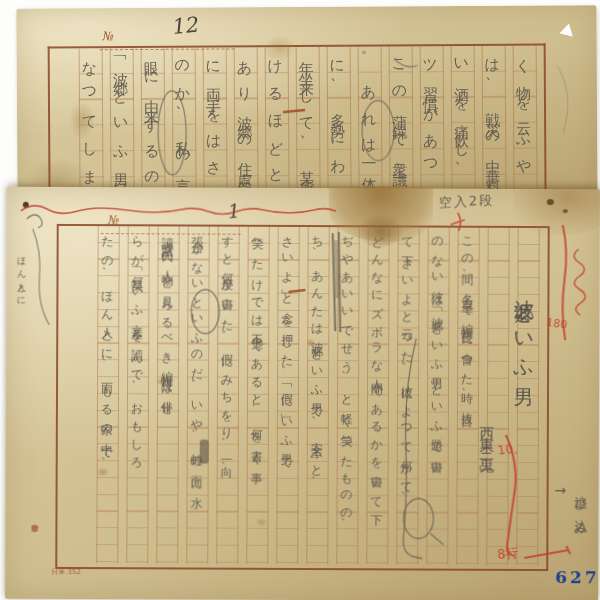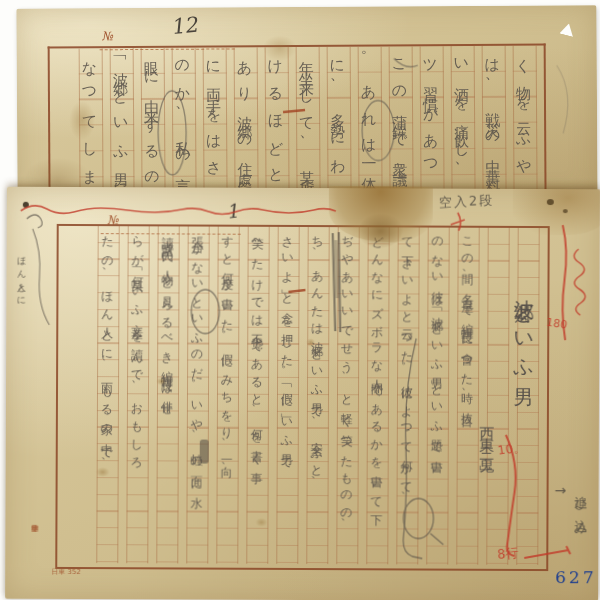--- a/index.html
+++ b/index.html
@@ -34,21 +34,21 @@
        background-image:repeating-linear-gradient(to bottom,
          transparent 0, transparent 24.6px, rgba(177,118,78,.45) 24.6px, rgba(177,118,78,.45) 25.8px);}
   .vtext{position:absolute;writing-mode:vertical-rl;text-orientation:upright;color:var(--pencil,#57514a);}
   .no-label{position:absolute;font-family:"DejaVu Serif",serif;font-style:italic;
        color:var(--rust,#a0522d);font-size:12px;}
   .no-underline{position:absolute;border-bottom:1px dashed rgba(176,106,64,.8);height:1px;}
   .hand-num{position:absolute;font-family:"DejaVu Serif",serif;font-style:italic;
        color:#4a443c;font-size:21px;transform:rotate(-5deg);}
   .red-note{position:absolute;color:var(--red,#c23b2a);opacity:.85;}
   .pencil-note{position:absolute;color:#4a453d;opacity:.8;}
-  .stamp{position:absolute;font-family:"DejaVu Serif",serif;font-weight:normal;
+  .stamp{position:absolute;font-family:"DejaVu Serif",serif;font-weight:bold;
        color:var(--blue,#1d3e8f);font-size:17px;letter-spacing:3px;}
   .print-tiny{position:absolute;color:var(--rust,#a0522d);font-size:7px;opacity:.85;}
   .overlay{position:absolute;inset:0;width:100%;height:100%;pointer-events:none;}
   .spot{position:absolute;border-radius:50%;pointer-events:none;}
   .edge-shade{position:absolute;left:0;bottom:0;width:100%;height:22px;
        background:linear-gradient(to bottom, transparent, rgba(120,90,40,.28));}
   .stain{position:absolute;pointer-events:none;}
   .notch{position:absolute;width:14px;height:12px;background:#fdfdfb;
        clip-path:polygon(0 100%,50% 0,100% 100%);transform:rotate(14deg);}
 </style>

